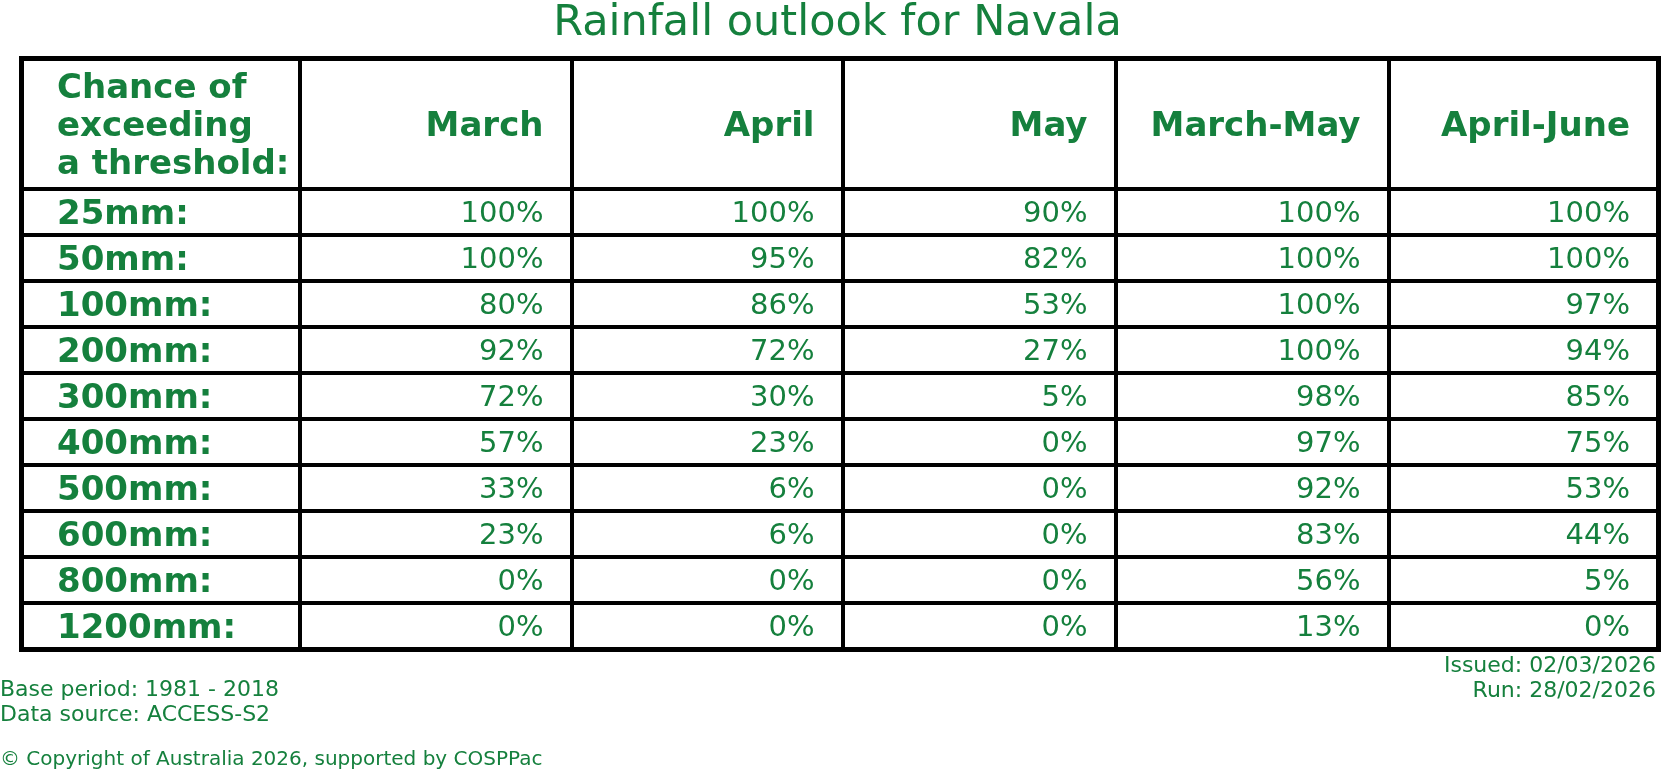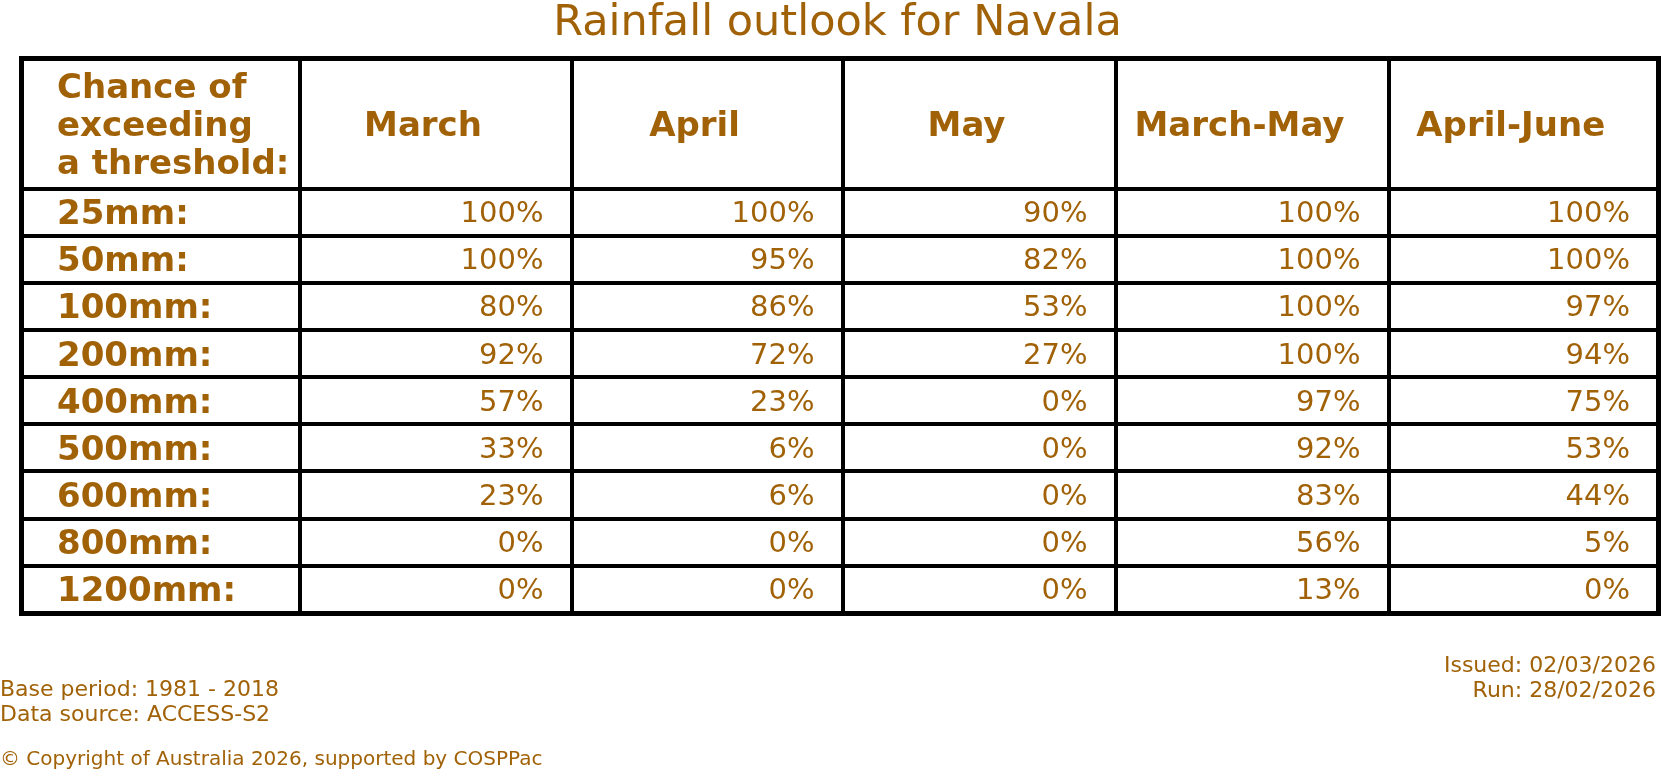--- a/index.html
+++ b/index.html
@@ -2,21 +2,21 @@
 <html><head>
 <meta charset="utf-8">
 <style>
   html, body { margin: 0; padding: 0; background: #ffffff; }
   .page {
     position: relative;
     width: 1665px;
     height: 769px;
     background: #ffffff;
     font-family: "DejaVu Sans", sans-serif;
-    color: #a16207;
+    color: #15803d;
     overflow: hidden;
   }
   .title {
     position: absolute;
     left: 19px;
     top: -5px;
     width: 1637px;
     text-align: center;
     font-size: 43px;
     line-height: 1.2;
@@ -42,20 +42,21 @@
   .rain-table tbody tr { height: 42px; }
   th.corner-cell {
     text-align: left;
     padding-left: 33px;
     font-size: 34px;
     font-weight: bold;
     white-space: pre-line;
     line-height: 38px;
   }
   th.col-header {
+    text-align: right;
     padding-right: 26px;
     font-size: 34px;
     font-weight: bold;
   }
   th.row-label {
     text-align: left;
     padding-left: 33px;
     font-size: 34px;
     font-weight: bold;
   }
@@ -144,20 +145,28 @@
       </tr>
       <tr>
         <th class="row-label">200mm:</th>
         <td class="value-cell">92%</td>
         <td class="value-cell">72%</td>
         <td class="value-cell">27%</td>
         <td class="value-cell">100%</td>
         <td class="value-cell">94%</td>
       </tr>
       <tr>
+        <th class="row-label">300mm:</th>
+        <td class="value-cell">72%</td>
+        <td class="value-cell">30%</td>
+        <td class="value-cell">5%</td>
+        <td class="value-cell">98%</td>
+        <td class="value-cell">85%</td>
+      </tr>
+      <tr>
         <th class="row-label">400mm:</th>
         <td class="value-cell">57%</td>
         <td class="value-cell">23%</td>
         <td class="value-cell">0%</td>
         <td class="value-cell">97%</td>
         <td class="value-cell">75%</td>
       </tr>
       <tr>
         <th class="row-label">500mm:</th>
         <td class="value-cell">33%</td>

